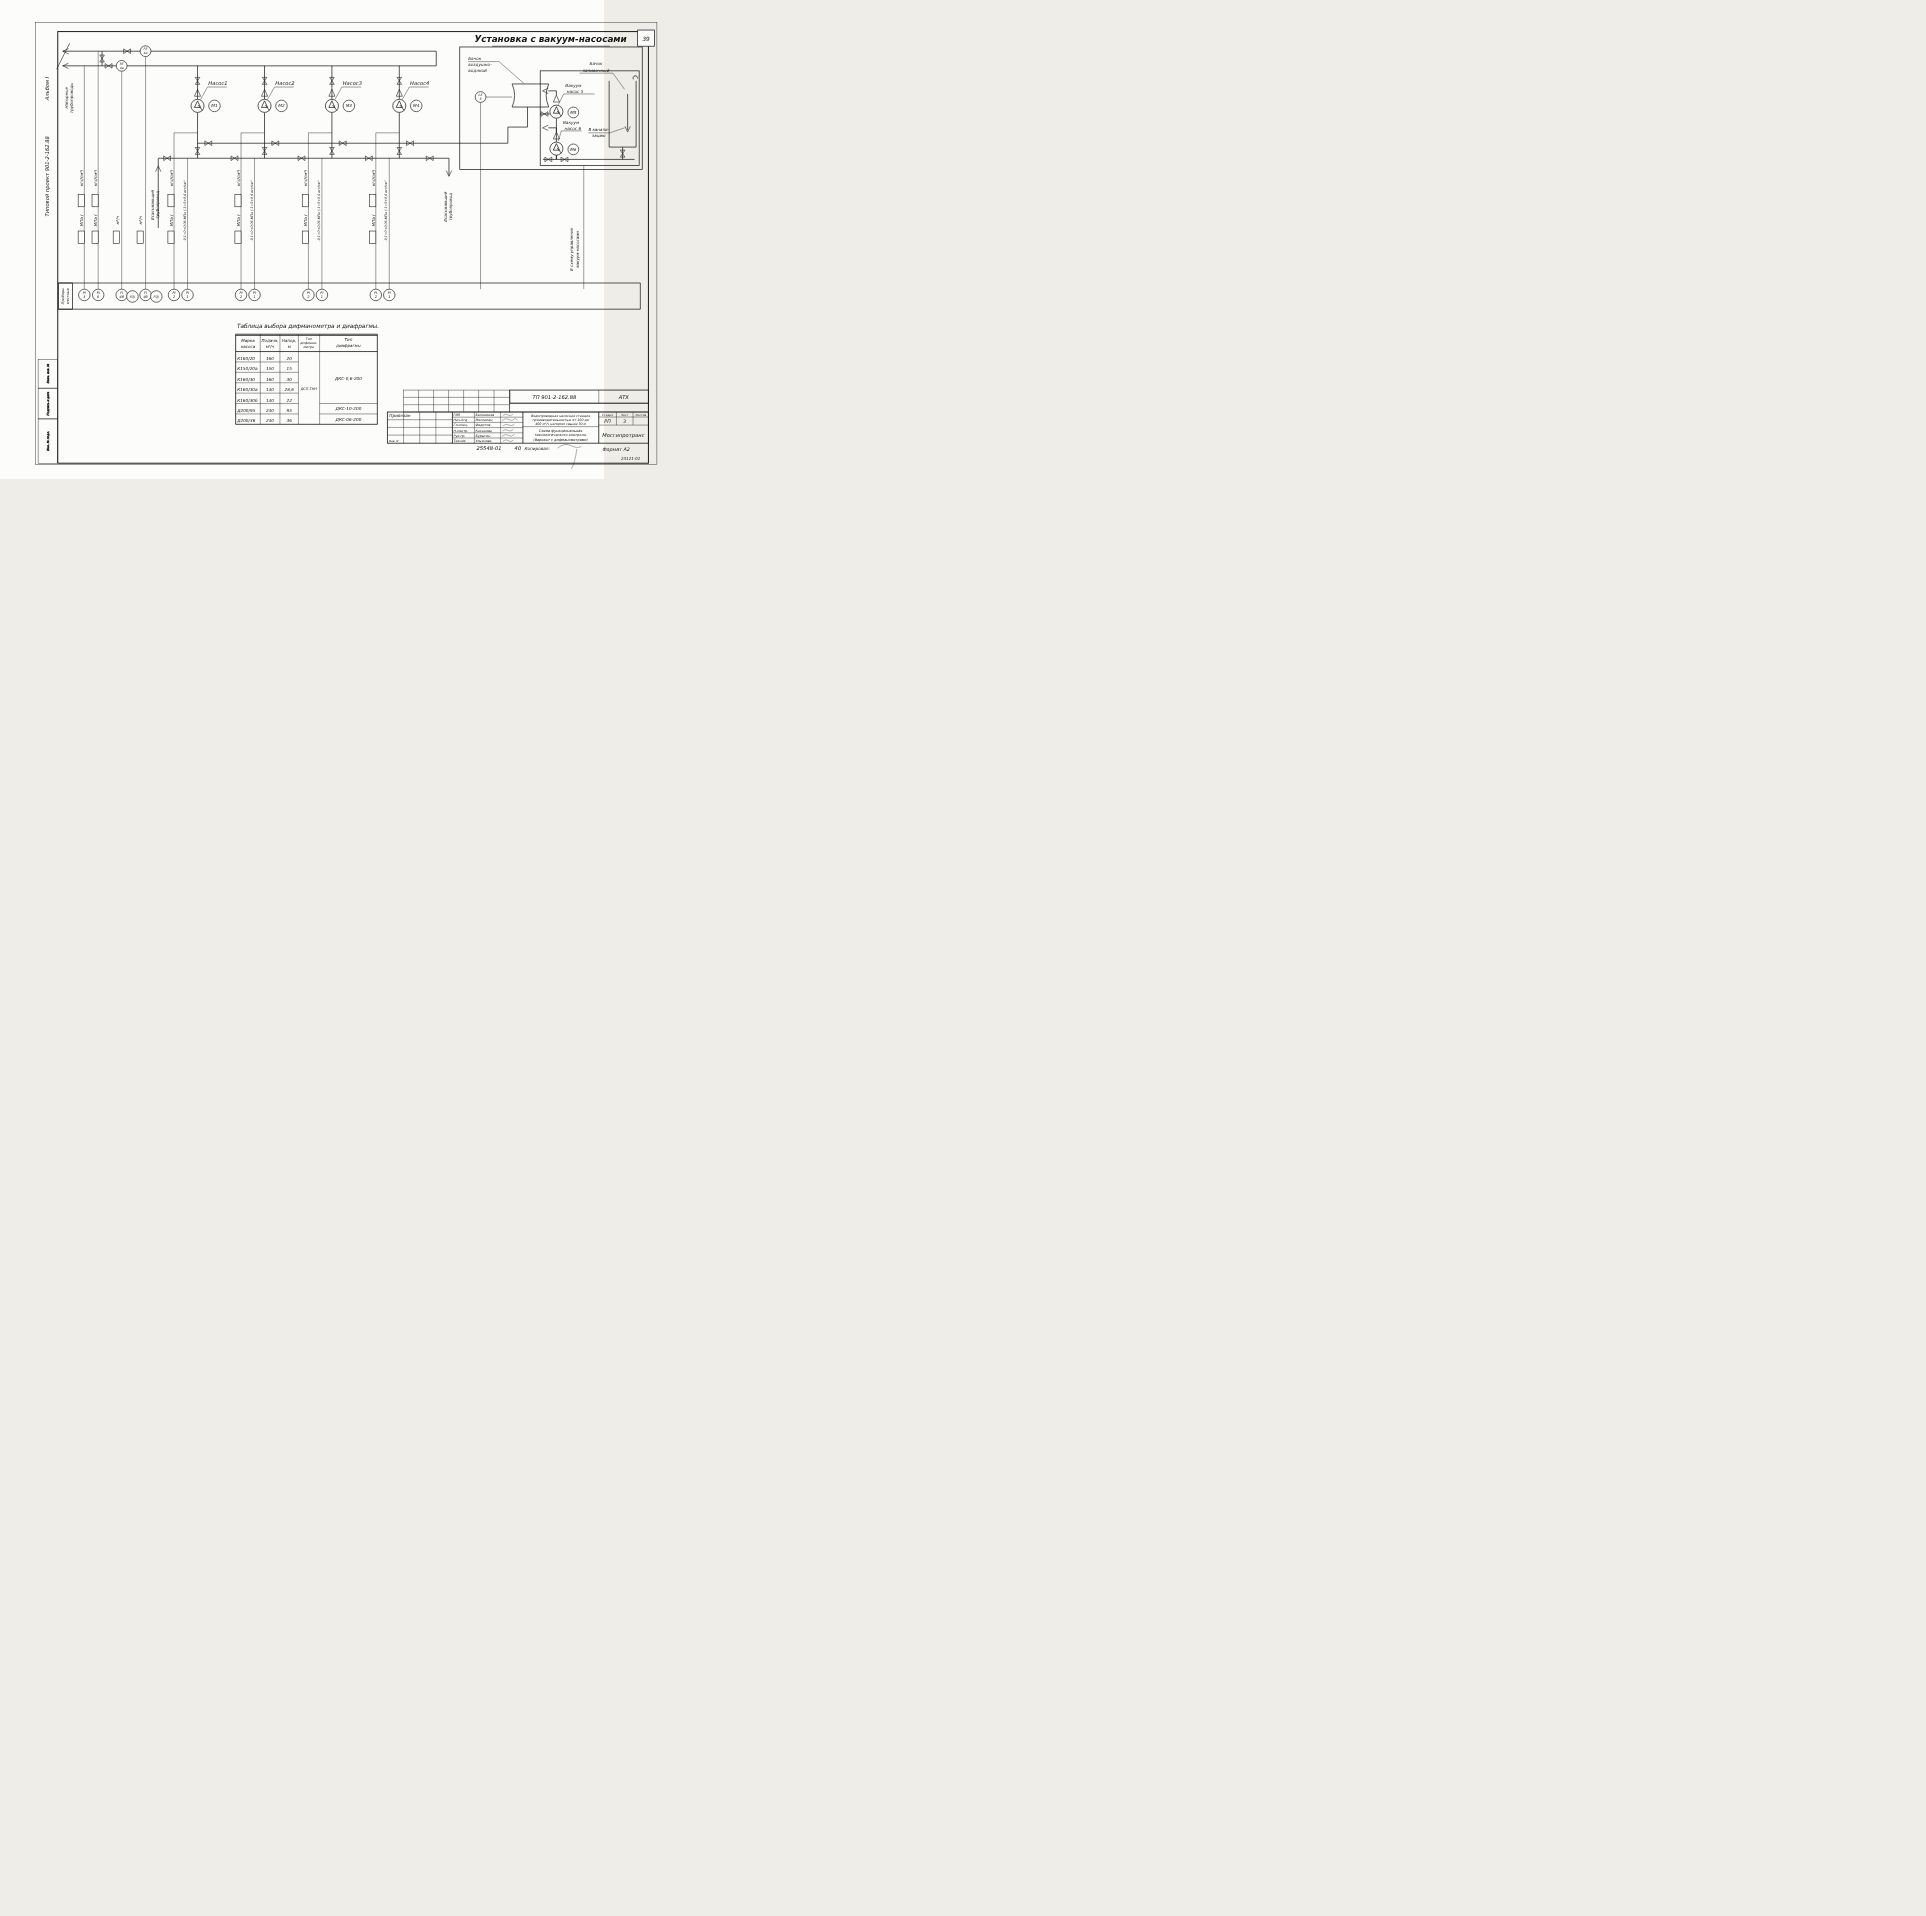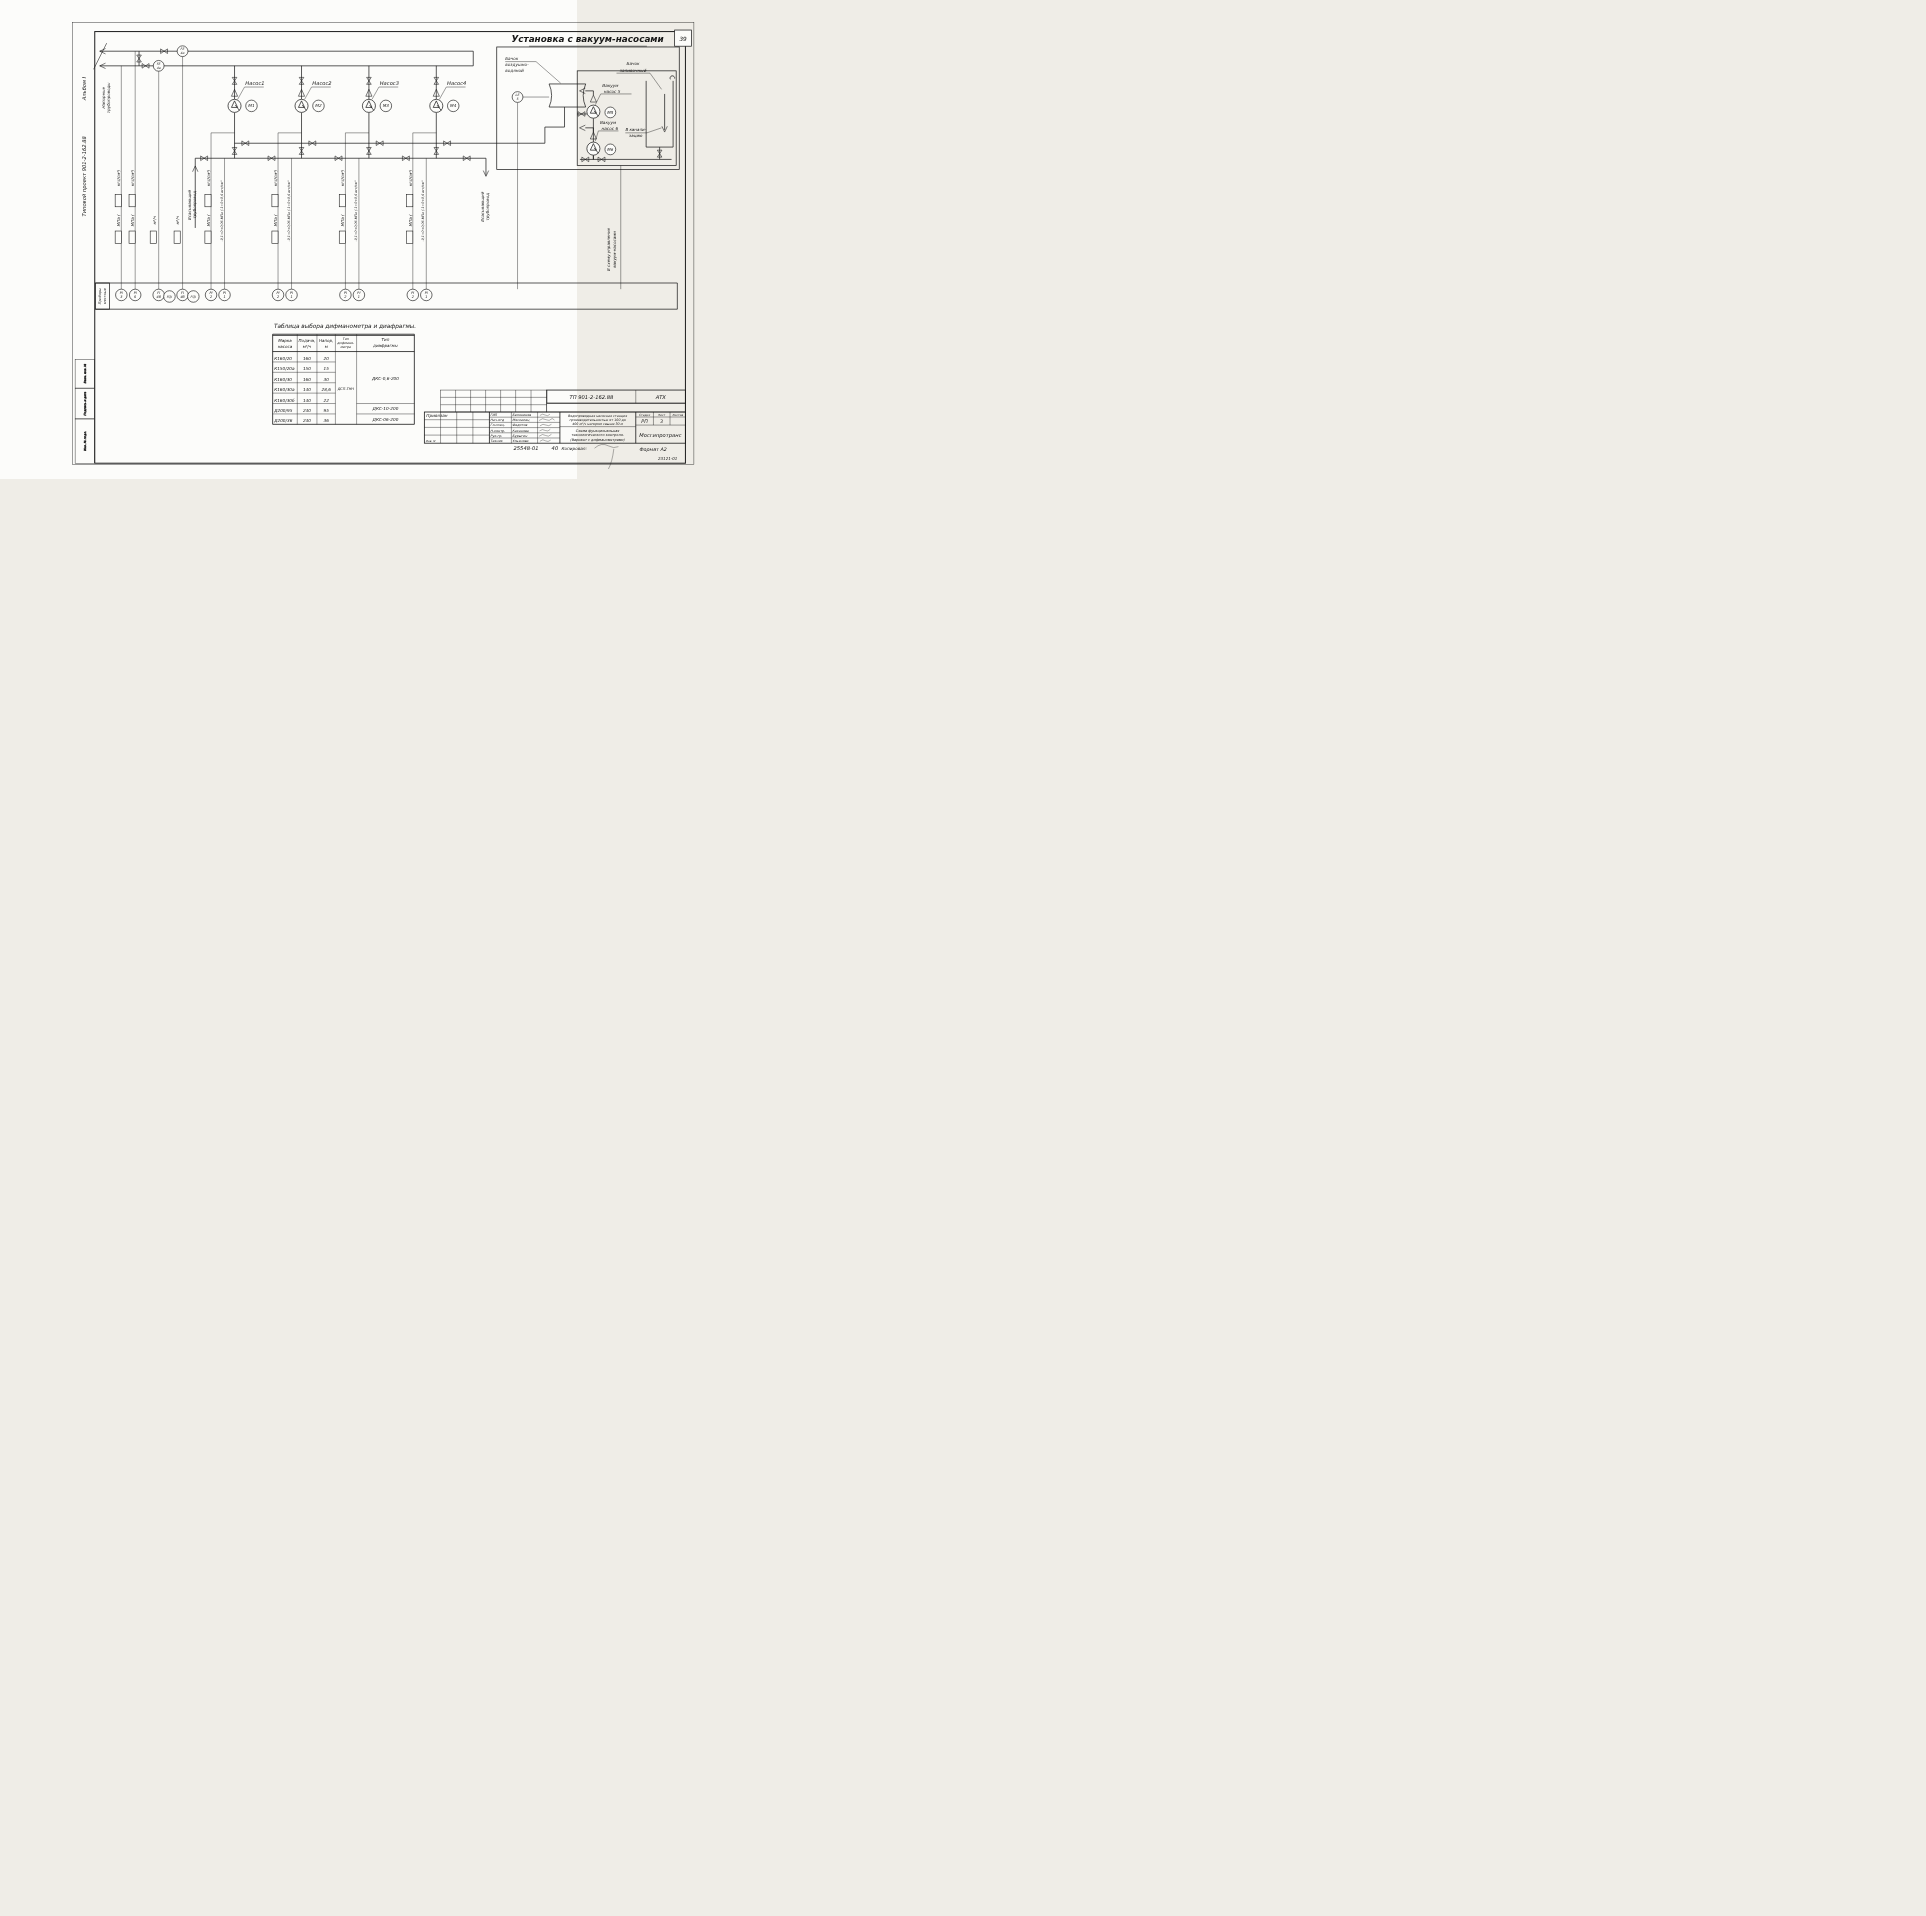--- a/index.html
+++ b/index.html
@@ -1,16 +1,16 @@
 <!DOCTYPE html>
 <html style="font-size:6.2px"><head>
 <meta charset="utf-8">
 <style>
   html,body{margin:0;padding:0;background:#efede7;}
-  .sheet{width:540px;height:479px;background:#fcfcfa;position:relative;padding-left:37px;}
+  .sheet{width:604px;height:479px;background:#fcfcfa;position:relative;}
   svg{display:block}
   svg text{font-family:"DejaVu Sans",sans-serif;font-style:italic;fill:#161616;}
   .p3{stroke:#1b1b1b;stroke-width:2.6;fill:none}
   .p2{stroke:#1b1b1b;stroke-width:1.9;fill:none}
   .p15{stroke:#1b1b1b;stroke-width:1.5;fill:none}
   .p1{stroke:#1b1b1b;stroke-width:1.1;fill:none}
   .g1{stroke:#1b1b1b;stroke-width:1.1;fill:none}
   .g2{stroke:#1b1b1b;stroke-width:2.1;fill:none}
   .wh{fill:#fcfcfa}
   .bub{fill:#fcfcfa;stroke:#1b1b1b;stroke-width:1.7}

